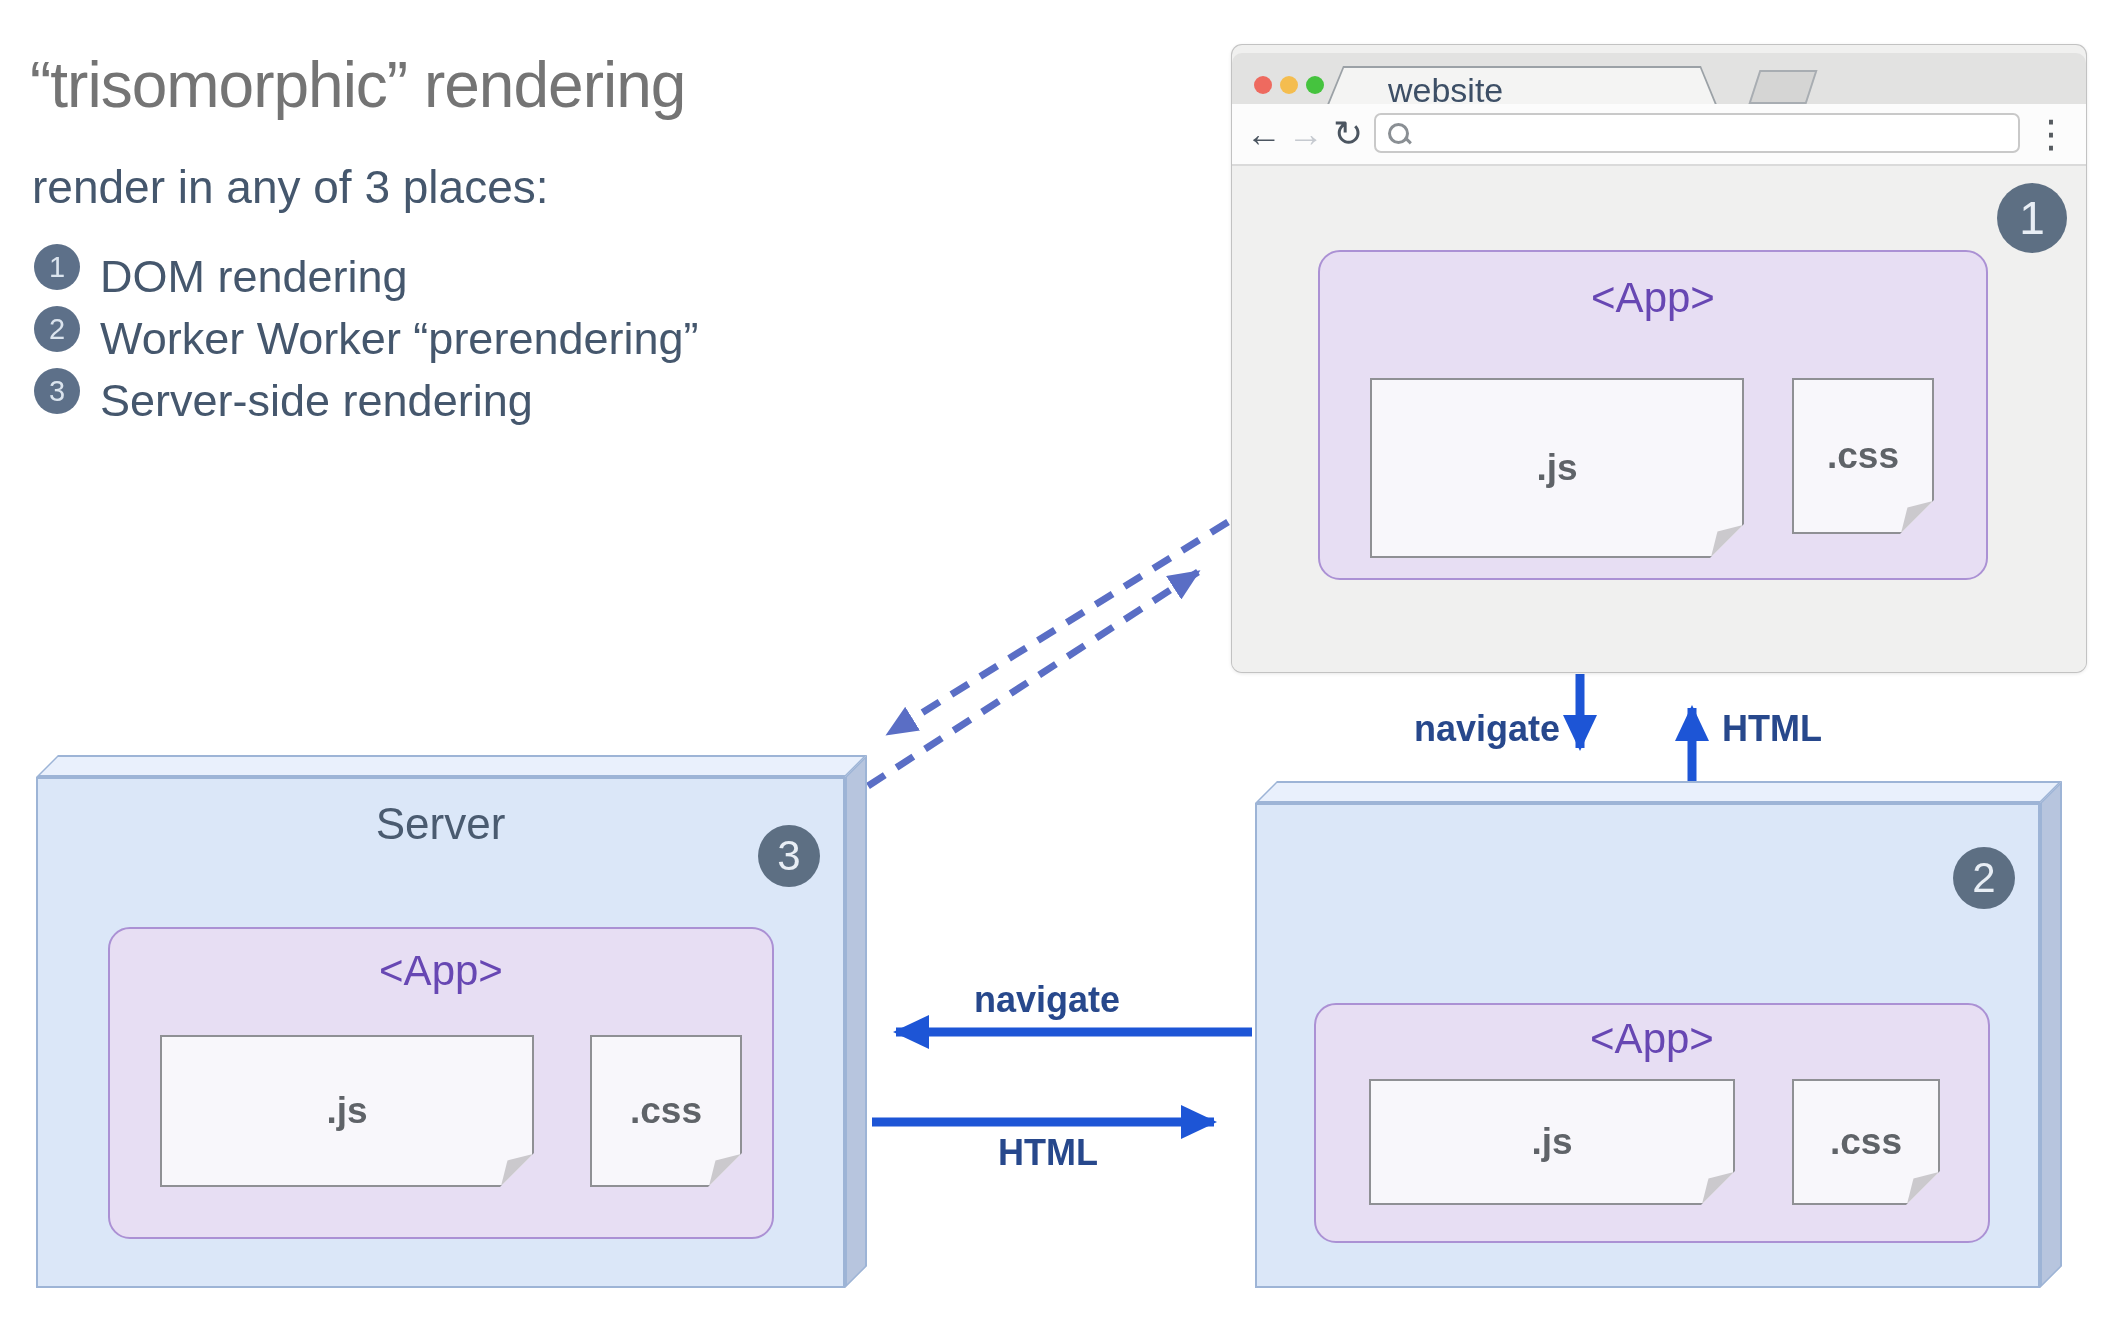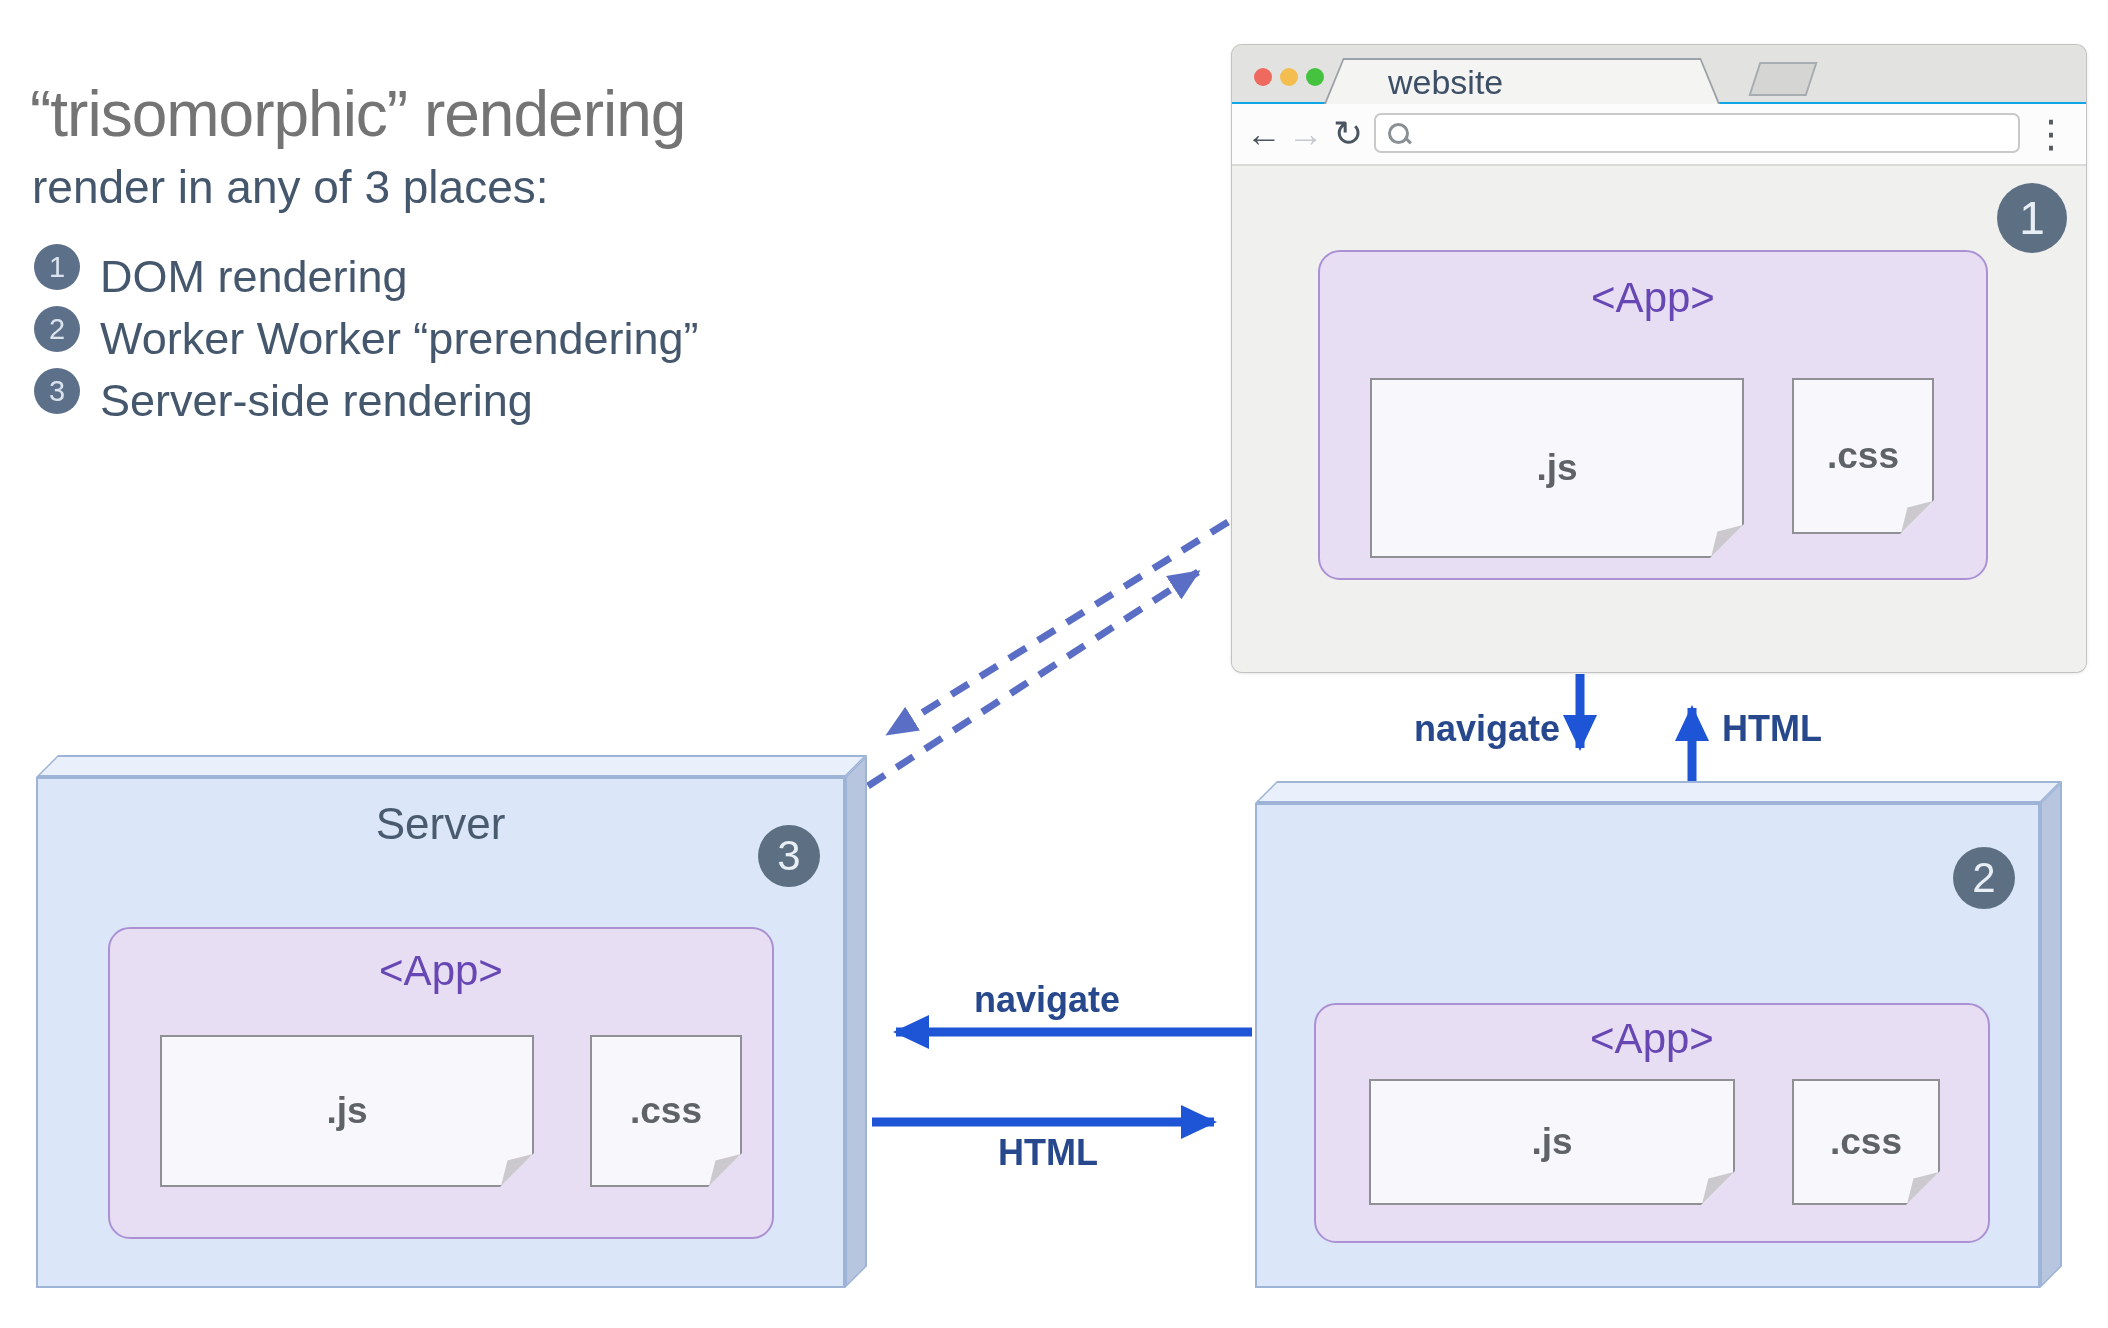--- a/index.html
+++ b/index.html
@@ -1,33 +1,33 @@
 <!DOCTYPE html>
 <html><head>
 <meta charset="utf-8">
 <style>
   html,body{margin:0;padding:0;background:#fff;}
   .stage{position:relative;width:2108px;height:1328px;background:#ffffff;overflow:hidden;
          font-family:"Liberation Sans",sans-serif;}
 
   
-  .title{position:absolute;left:30px;top:48px;font-size:64px;font-weight:400;color:#747474;letter-spacing:-1px;margin-top:29px;}
+  .title{position:absolute;left:30px;top:48px;font-size:64px;font-weight:400;color:#747474;letter-spacing:-1px;}
   .subtitle{position:absolute;left:32px;top:160px;font-size:46px;color:#45576d;}
   .legend-item{position:absolute;left:34px;display:flex;align-items:center;gap:20px;height:48px;}
   .legend-num{width:46px;height:46px;border-radius:50%;background:#5d7089;color:#dbe4ee;
               display:flex;align-items:center;justify-content:center;font-size:29px;flex:0 0 auto;}
   .legend-label{font-size:45px;color:#45576d;white-space:nowrap;margin-top:20px;}
 
   
   .arrow-label{position:absolute;transform:translate(-50%,-50%);font-size:36px;font-weight:bold;color:#27488c;white-space:nowrap;}
 
   
   .browser{position:absolute;left:1232px;top:45px;width:854px;height:627px;border-radius:10px;
            box-shadow:0 0 0 1px #c2c2c2, 0 1px 4px rgba(0,0,0,.15);background:#f0f0ef;}
-  .tabbar{position:absolute;left:0;top:0;width:100%;height:57px;background:#e2e2e1;
+  .tabbar{position:absolute;left:0;top:8px;width:100%;height:57px;background:#e2e2e1;
           border-bottom:2px solid #0ea5e9;border-radius:10px 10px 0 0;}
   .light{position:absolute;top:23px;width:18px;height:18px;border-radius:50%;}
   .tab-outer{position:absolute;left:92px;top:13px;width:396px;height:46px;background:#9ba1a6;
              clip-path:polygon(0 100%,19px 0,calc(100% - 19px) 0,100% 100%);}
   .tab-inner{position:absolute;left:2px;top:2px;right:2px;bottom:0;background:#f4f4f3;
              clip-path:polygon(0 100%,18px 0,calc(100% - 18px) 0,100% 100%);
              display:flex;align-items:center;}
   .tab-text{font-size:34px;color:#3d4f66;padding-left:62px;}
   .newtab{position:absolute;left:522px;top:17px;width:54px;height:30px;background:#d5d5d4;
           border:2px solid #a8adb2;transform:skewX(-18deg);}

